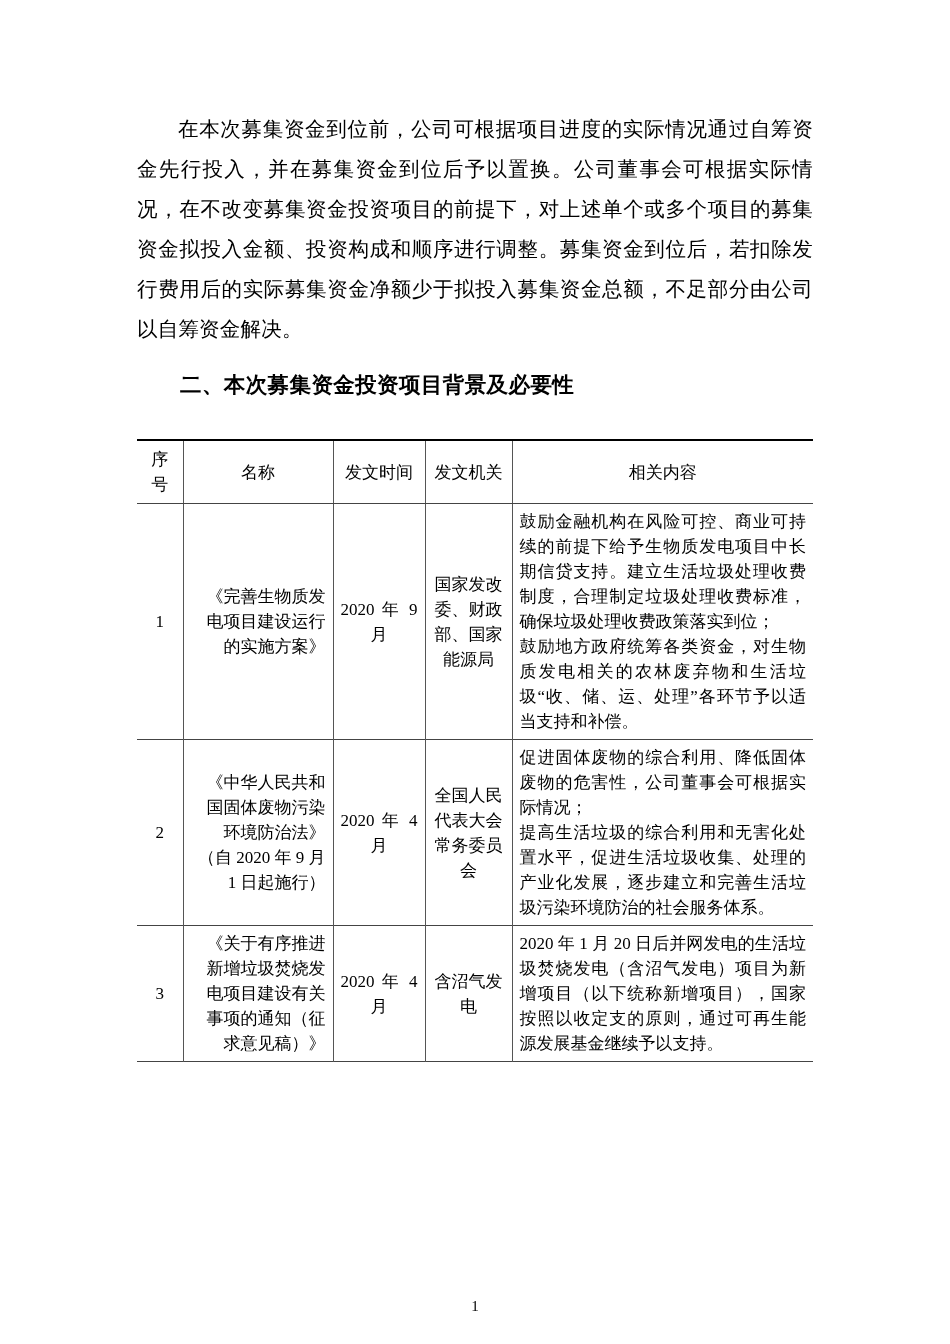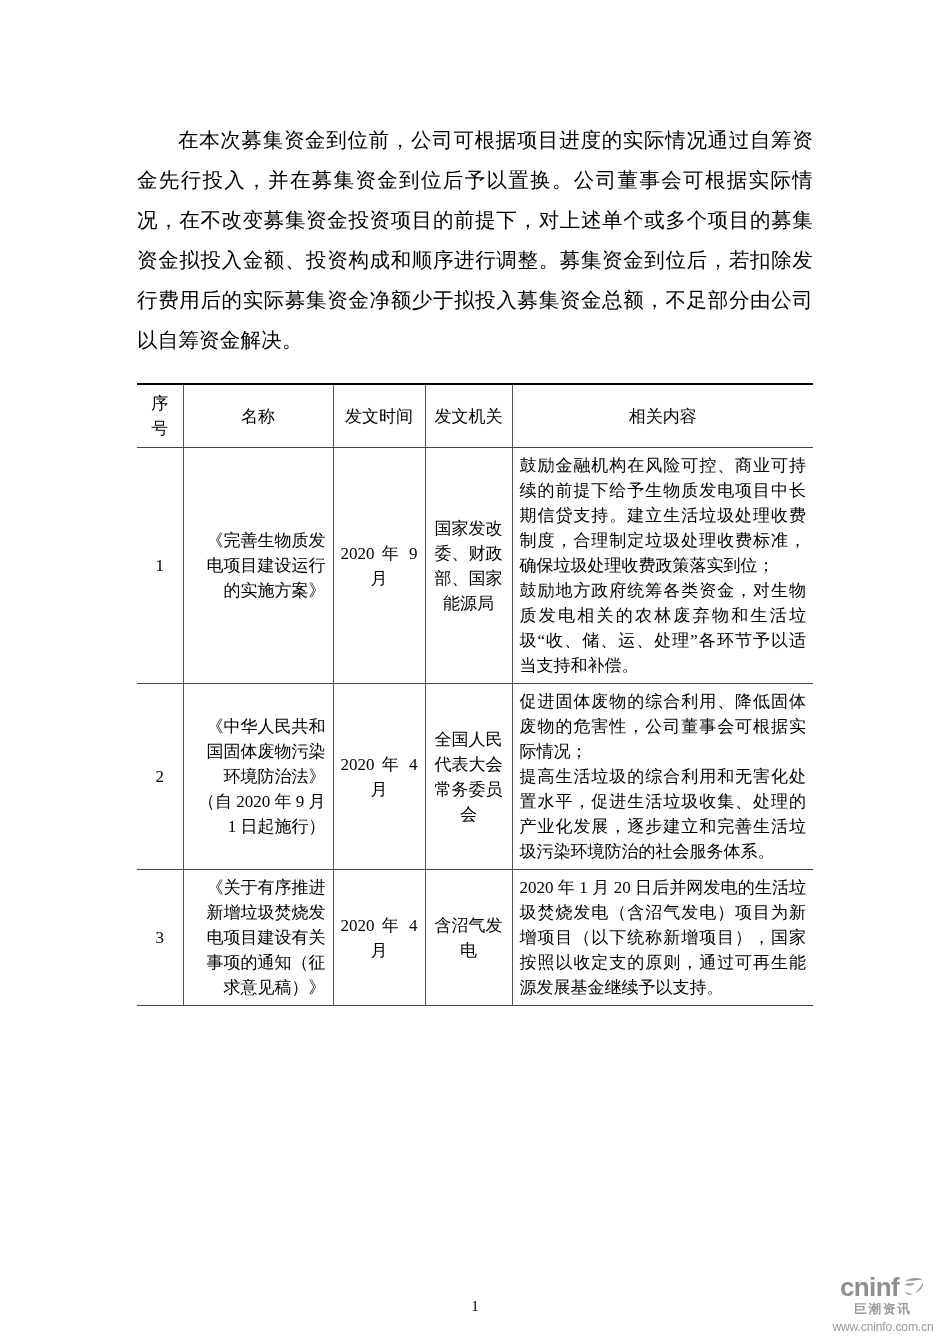--- a/index.html
+++ b/index.html
@@ -15,21 +15,21 @@
     position: relative;
     width: 950px;
     height: 1344px;
     background: #ffffff;
     overflow: hidden;
     box-sizing: border-box;
   }
   .content {
     position: absolute;
     left: 137px;
-    top: 120px;
+    top: 109px;
     width: 676px;
   }
 
   
   .para {
     font-size: 20.5px;
     line-height: 40px;
     text-align: justify;
     text-justify: inter-ideograph;
     text-indent: 2em;
@@ -195,20 +195,21 @@
 </style>
 </head>
 <body>
 
 <div class="page">
 
   <div class="content">
 
     <p class="para">在本次募集资金到位前，公司可根据项目进度的实际情况通过自筹资金先行投入，并在募集资金到位后予以置换。公司董事会可根据实际情况，在不改变募集资金投资项目的前提下，对上述单个或多个项目的募集资金拟投入金额、投资构成和顺序进行调整。募集资金到位后，若扣除发行费用后的实际募集资金净额少于拟投入募集资金总额，不足部分由公司以自筹资金解决。</p>
 
+    <h2 class="heading-2">二、本次募集资金投资项目背景及必要性</h2>
 
 
     <div class="gap-sm"></div>
 
 
     <table class="policy-table">
       <colgroup>
         <col class="c-no">
         <col class="c-name">
         <col class="c-date">
@@ -267,29 +268,14 @@
           </td>
         </tr>
 
       </tbody>
     </table>
 
   </div>
 
   <div class="page-number">1</div>
 
-  <div class="cninfo-logo">
-    <div class="cninfo-row1">
-      <span class="cninfo-word">cninf</span>
-      <span class="cninfo-mark">
-        <svg width="24" height="24" viewBox="0 0 24 24" aria-hidden="true">
-          <path d="M3.5 6.2 C7.5 2.6, 16 2.2, 20.5 4.6 C16.5 5.2, 9.5 6.0, 3.5 6.2 Z" fill="#9a9a9a"></path>
-          <path d="M21.2 7.0 C21.8 11.5, 18.0 16.5, 13.0 18.0 C16.5 14.6, 19.6 11.2, 21.2 7.0 Z" fill="#9a9a9a"></path>
-          <path d="M2.6 9.0 C6.0 8.4, 10.0 8.0, 13.2 8.4 C9.5 10.6, 5.6 12.0, 2.6 9.0 Z" fill="#9a9a9a"></path>
-          <path d="M10.6 19.6 C7.2 20.6, 4.0 19.2, 2.8 16.4 C5.4 17.6, 8.0 18.8, 10.6 19.6 Z" fill="#9a9a9a"></path>
-        </svg>
-      </span>
-    </div>
-    <div class="cninfo-row2">巨潮资讯</div>
-    <div class="cninfo-row3">www.cninfo.com.cn</div>
-  </div>
 
 </div>
 
 </body></html>

